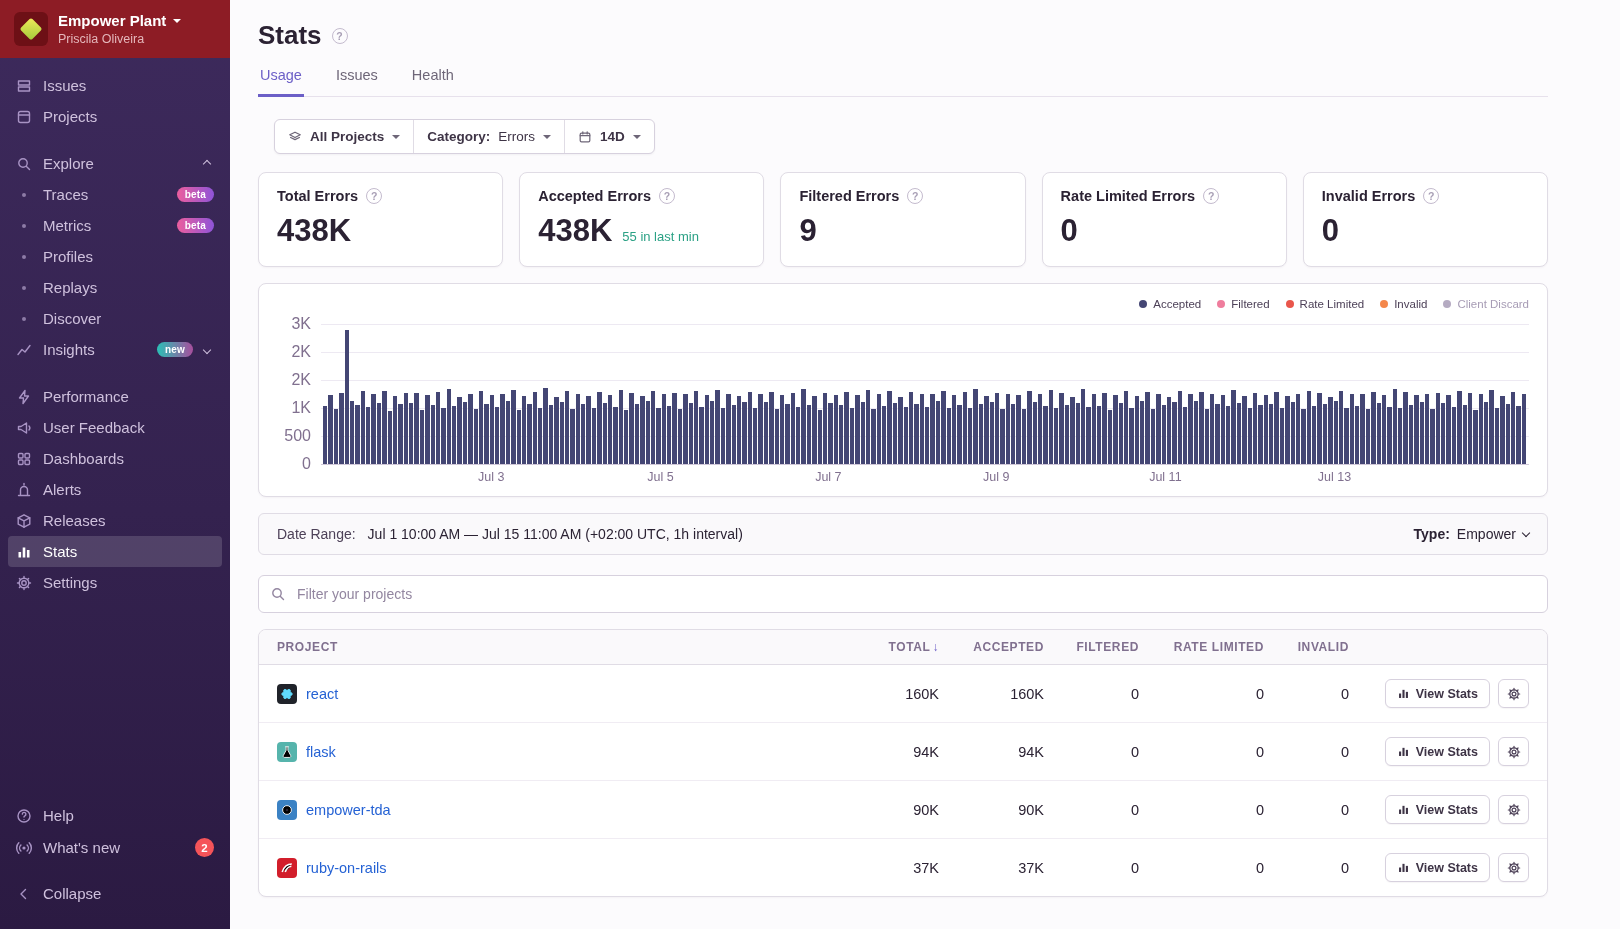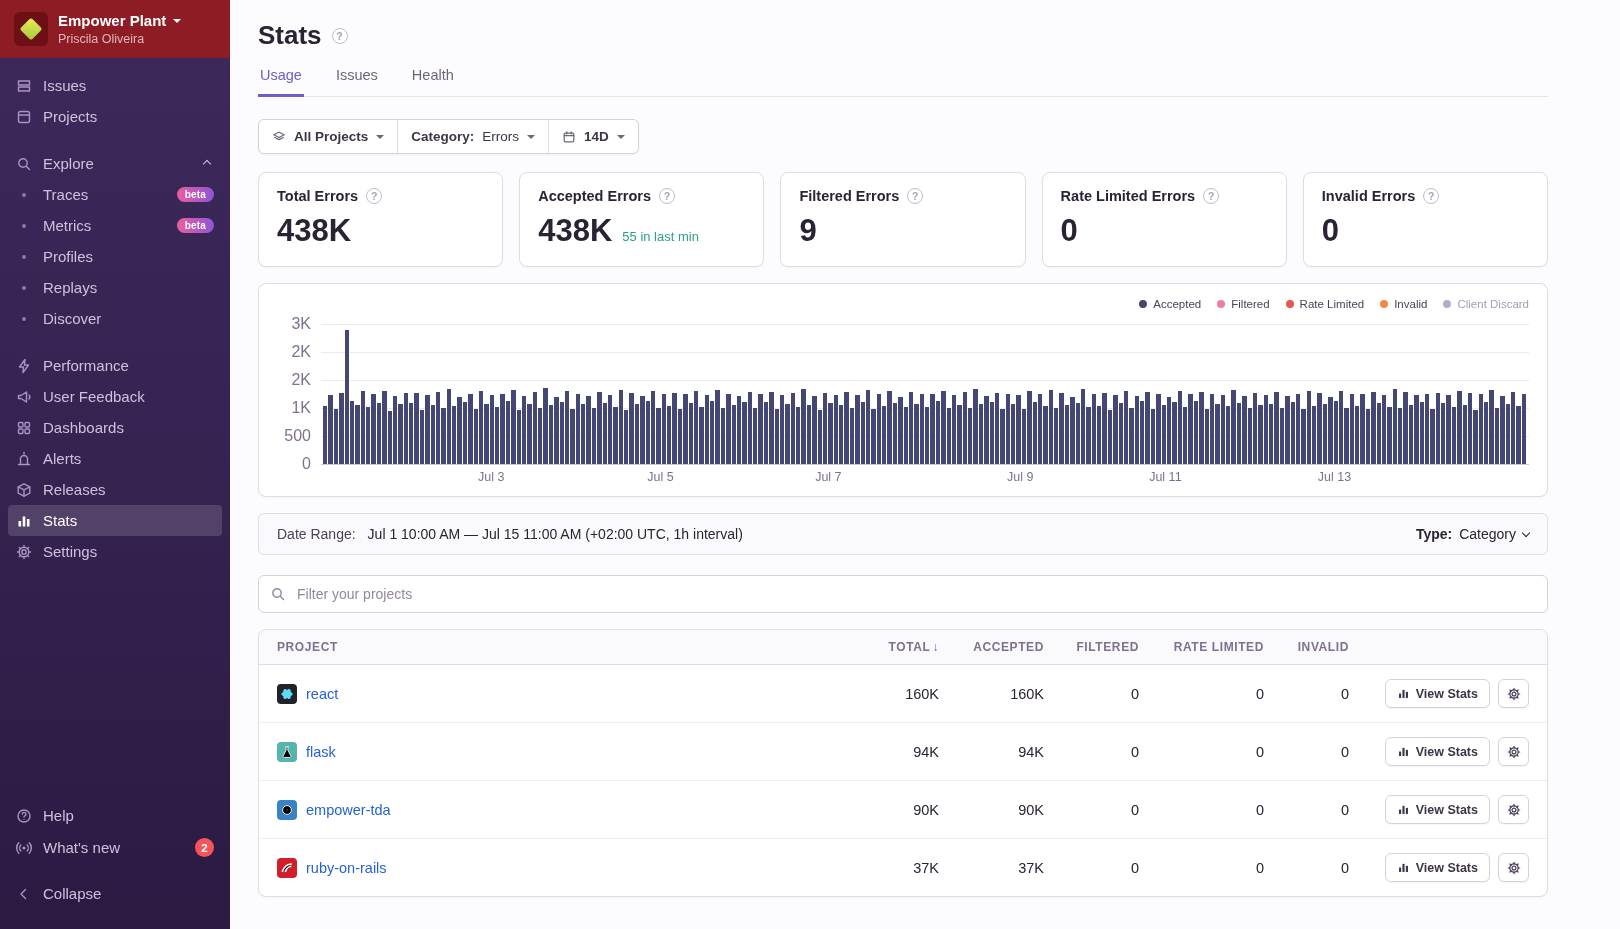--- a/index.html
+++ b/index.html
@@ -44,21 +44,21 @@
   .content { width:1290px; margin-left:28px; padding-top:20px; }
   .title-row { display:flex; align-items:center; gap:10px; }
   .page-title { font-size:26px; font-weight:bold; color:#2b2233; margin:0; }
   .qmark { width:16px; height:16px; border-radius:50%; border:1.5px solid #c4bbce; color:#a89fb5;
     font-size:10.5px; font-weight:bold; display:inline-flex; align-items:center; justify-content:center; flex-shrink:0; }
   .tabs { display:flex; gap:30px; margin-top:16px; border-bottom:1px solid #e7e1ec; }
   .tab { font-size:14.5px; color:#6e6678; padding:0 2px 11px; cursor:pointer; }
   .tab.active { color:#6c5fc7; border-bottom:3px solid #6c5fc7; margin-bottom:-1px; }
 
   .filter-group { margin-top:22px; display:inline-flex; align-items:stretch; background:#fff;
-    border:1px solid #d7d1de; border-radius:6px; box-shadow:0 1px 2px rgba(43,34,51,.05); height:35px; }
+    border:1px solid #d7d1de; border-radius:6px; box-shadow:0 1px 2px rgba(43,34,51,.05); height:35px;margin-left:16px; }
   .fg-btn { display:flex; align-items:center; gap:8px; padding:0 13px; font-size:13.5px; color:#3e3446; cursor:pointer; border-right:1px solid #e0dce5; }
   .fg-btn:last-child { border-right:none; }
   .fg-btn .lbl-b { font-weight:bold; }
   .fg-btn .caret { color:#6e6678; }
 
   .cards { display:flex; gap:16px; margin-top:18px; }
   .card { flex:1; background:#fff; border:1px solid #e0dce5; border-radius:8px; padding:15px 18px 17px; box-shadow:0 1px 2px rgba(43,34,51,.04); }
   .card-title { font-size:14.5px; font-weight:bold; color:#2b2233; display:flex; gap:8px; }
   .card-value-row { display:flex; align-items:baseline; gap:10px; margin-top:9px; }
   .card-value { font-size:31px; font-weight:600; color:#2b2233; }
@@ -256,20 +256,30 @@
       <span class="dot"></span>
       <span>Profiles</span>
     </div>
     <div class="nav-item nav-sub">
       <span class="dot"></span>
       <span>Replays</span>
     </div>
     <div class="nav-item nav-sub">
       <span class="dot"></span>
       <span>Discover</span>
+    </div>
+    <div class="nav-item">
+      <span class="ni-icon">
+          <svg class="i">
+            <use href="#i-insights"></use>
+          </svg>
+        </span>
+      <span>Insights</span>
+      <span class="pill new">new</span>
+      <span class="chev" style="margin-right:4px"></span>
     </div>
 
     <div class="nav-item sec-gap">
       <span class="ni-icon">
           <svg class="i">
             <use href="#i-bolt"></use>
           </svg>
         </span>
       <span>Performance</span>
     </div>
@@ -707,32 +717,32 @@
               <div class="bar" style="height: 51.3333%; background: rgb(68, 70, 116);"></div>
               <div class="bar" style="height: 41.3333%; background: rgb(68, 70, 116);"></div>
               <div class="bar" style="height: 50%; background: rgb(68, 70, 116);"></div>
             </div>
         </div>
       </div>
       <div class="x-axis">
           <div class="xtick" style="left: 14.1%;">Jul 3</div>
           <div class="xtick" style="left: 28.1%;">Jul 5</div>
           <div class="xtick" style="left: 42%;">Jul 7</div>
-          <div class="xtick" style="left: 55.9%; margin-left: 24px;">Jul 9</div>
+          <div class="xtick" style="left: 55.9%;">Jul 9</div>
           <div class="xtick" style="left: 69.9%;">Jul 11</div>
           <div class="xtick" style="left: 83.9%;">Jul 13</div>
         </div>
     </div>
 
     <div class="daterange">
       <span class="dr-label">Date Range:</span>
       <span class="dr-value">Jul 1 10:00 AM — Jul 15 11:00 AM (+02:00 UTC, 1h interval)</span>
       <div class="dr-type">
         <span class="lbl-b">Type:</span>
-        <span>Category</span>
+        <span>Empower</span>
         <span class="chev" style="margin-top:-3px"></span>
       </div>
     </div>
 
     <div class="searchbar">
       <span class="s-icon"><svg class="i">
             <use href="#i-search"></use>
           </svg></span>
       <input type="text" placeholder="Filter your projects" style="">
     </div>

